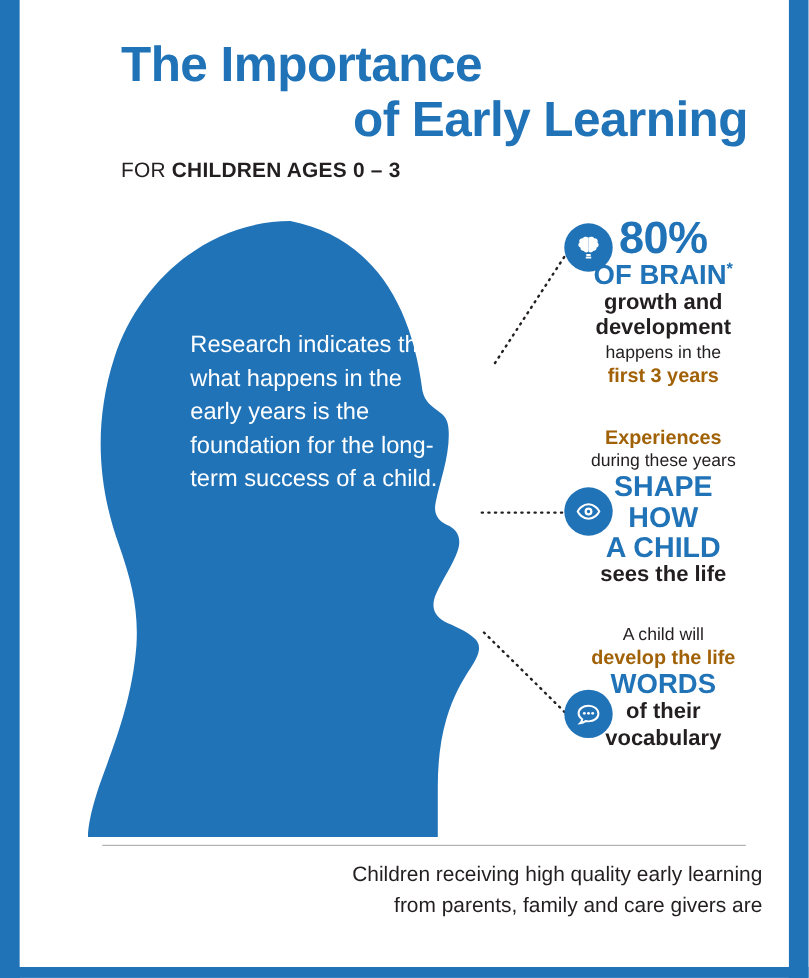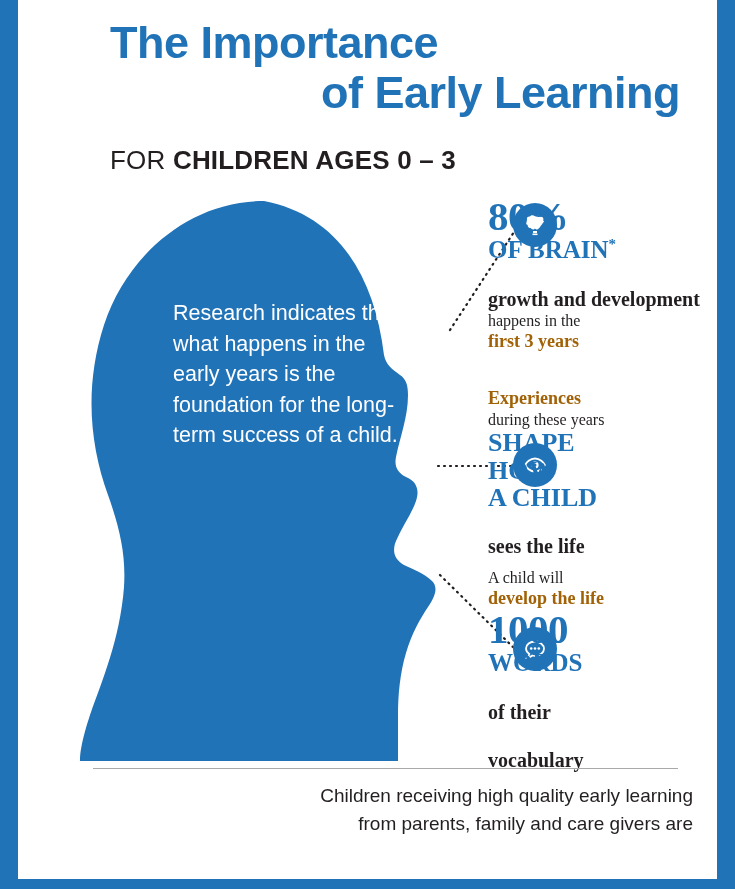--- a/index.html
+++ b/index.html
@@ -55,28 +55,28 @@
     text-align: right;
   }
   .title-line {
     color: #2173b8;
     font-size: 45px;
     font-weight: bold;
     line-height: 1.12;
     letter-spacing: -0.5px;
     white-space: nowrap;
   }
-  .title-line.l1 { text-align: left; padding-left: 20px; }
+  .title-line.l1 { text-align: left; padding-left: 20px; margin-top: 16px; }
   .title-line.l2 { text-align: right; padding-right: 10px; }
 
   .subtitle {
     position: absolute;
     left: 92px;
     top: 145px;
-    font-size: 26px;
+    font-size: 19px;
     color: #231f20;
     letter-spacing: 0.2px;
     white-space: nowrap;
   }
   .subtitle .light { font-weight: normal; }
   .subtitle .bold { font-weight: bold; }
 
   
   .head-wrap {
     position: absolute;
@@ -93,22 +93,22 @@
     width: 235px;
     color: #ffffff;
     font-size: 21.5px;
     line-height: 1.42;
     font-weight: normal;
   }
 
   
   .stat {
     position: absolute;
-    color: #231f20;
-    font-family: Liberation Serif, serif;
+    text-align: center;
+    color: #231f20;
   }
   .stat-1 { left: 470px; top: 196px; width: 230px; }
   .stat-2 { left: 470px; top: 388px; width: 230px; }
   .stat-3 { left: 470px; top: 568px; width: 230px; }
 
   .big-number {
     color: #2173b8;
     font-weight: bold;
     font-size: 41px;
     line-height: 1.0;
@@ -119,21 +119,20 @@
     font-weight: bold;
     font-size: 25px;
     line-height: 1.06;
   }
   .mid-blue .star { font-size: 15px; vertical-align: super; }
   .mid-black {
     color: #231f20;
     font-weight: bold;
     font-size: 20px;
     line-height: 1.18;
-    margin-top: 24px;
   }
   .small-black {
     color: #231f20;
     font-size: 16px;
     line-height: 1.22;
   }
   .small-bold {
     color: #a16207;
     font-size: 18px;
     font-weight: bold;
@@ -286,21 +285,20 @@
       <div class="small-black">during these years</div>
       <div class="blue-stack">SHAPE</div>
       <div class="blue-stack">HOW</div>
       <div class="blue-stack">A CHILD</div>
       <div class="mid-black">sees the life</div>
     </div>
 
     <div class="stat stat-3">
       <div class="small-black">A child will</div>
       <div class="small-bold">develop the life</div>
-      <div class="big-number">1000</div>
       <div class="mid-blue">WORDS</div>
       <div class="mid-black">of their</div>
       <div class="mid-black">vocabulary</div>
     </div>
 
     <div class="divider"></div>
     <div class="footer">
       <div class="footer-line">Children receiving high quality early learning</div>
       <div class="footer-line">from parents, family and care givers are</div>
     </div>

